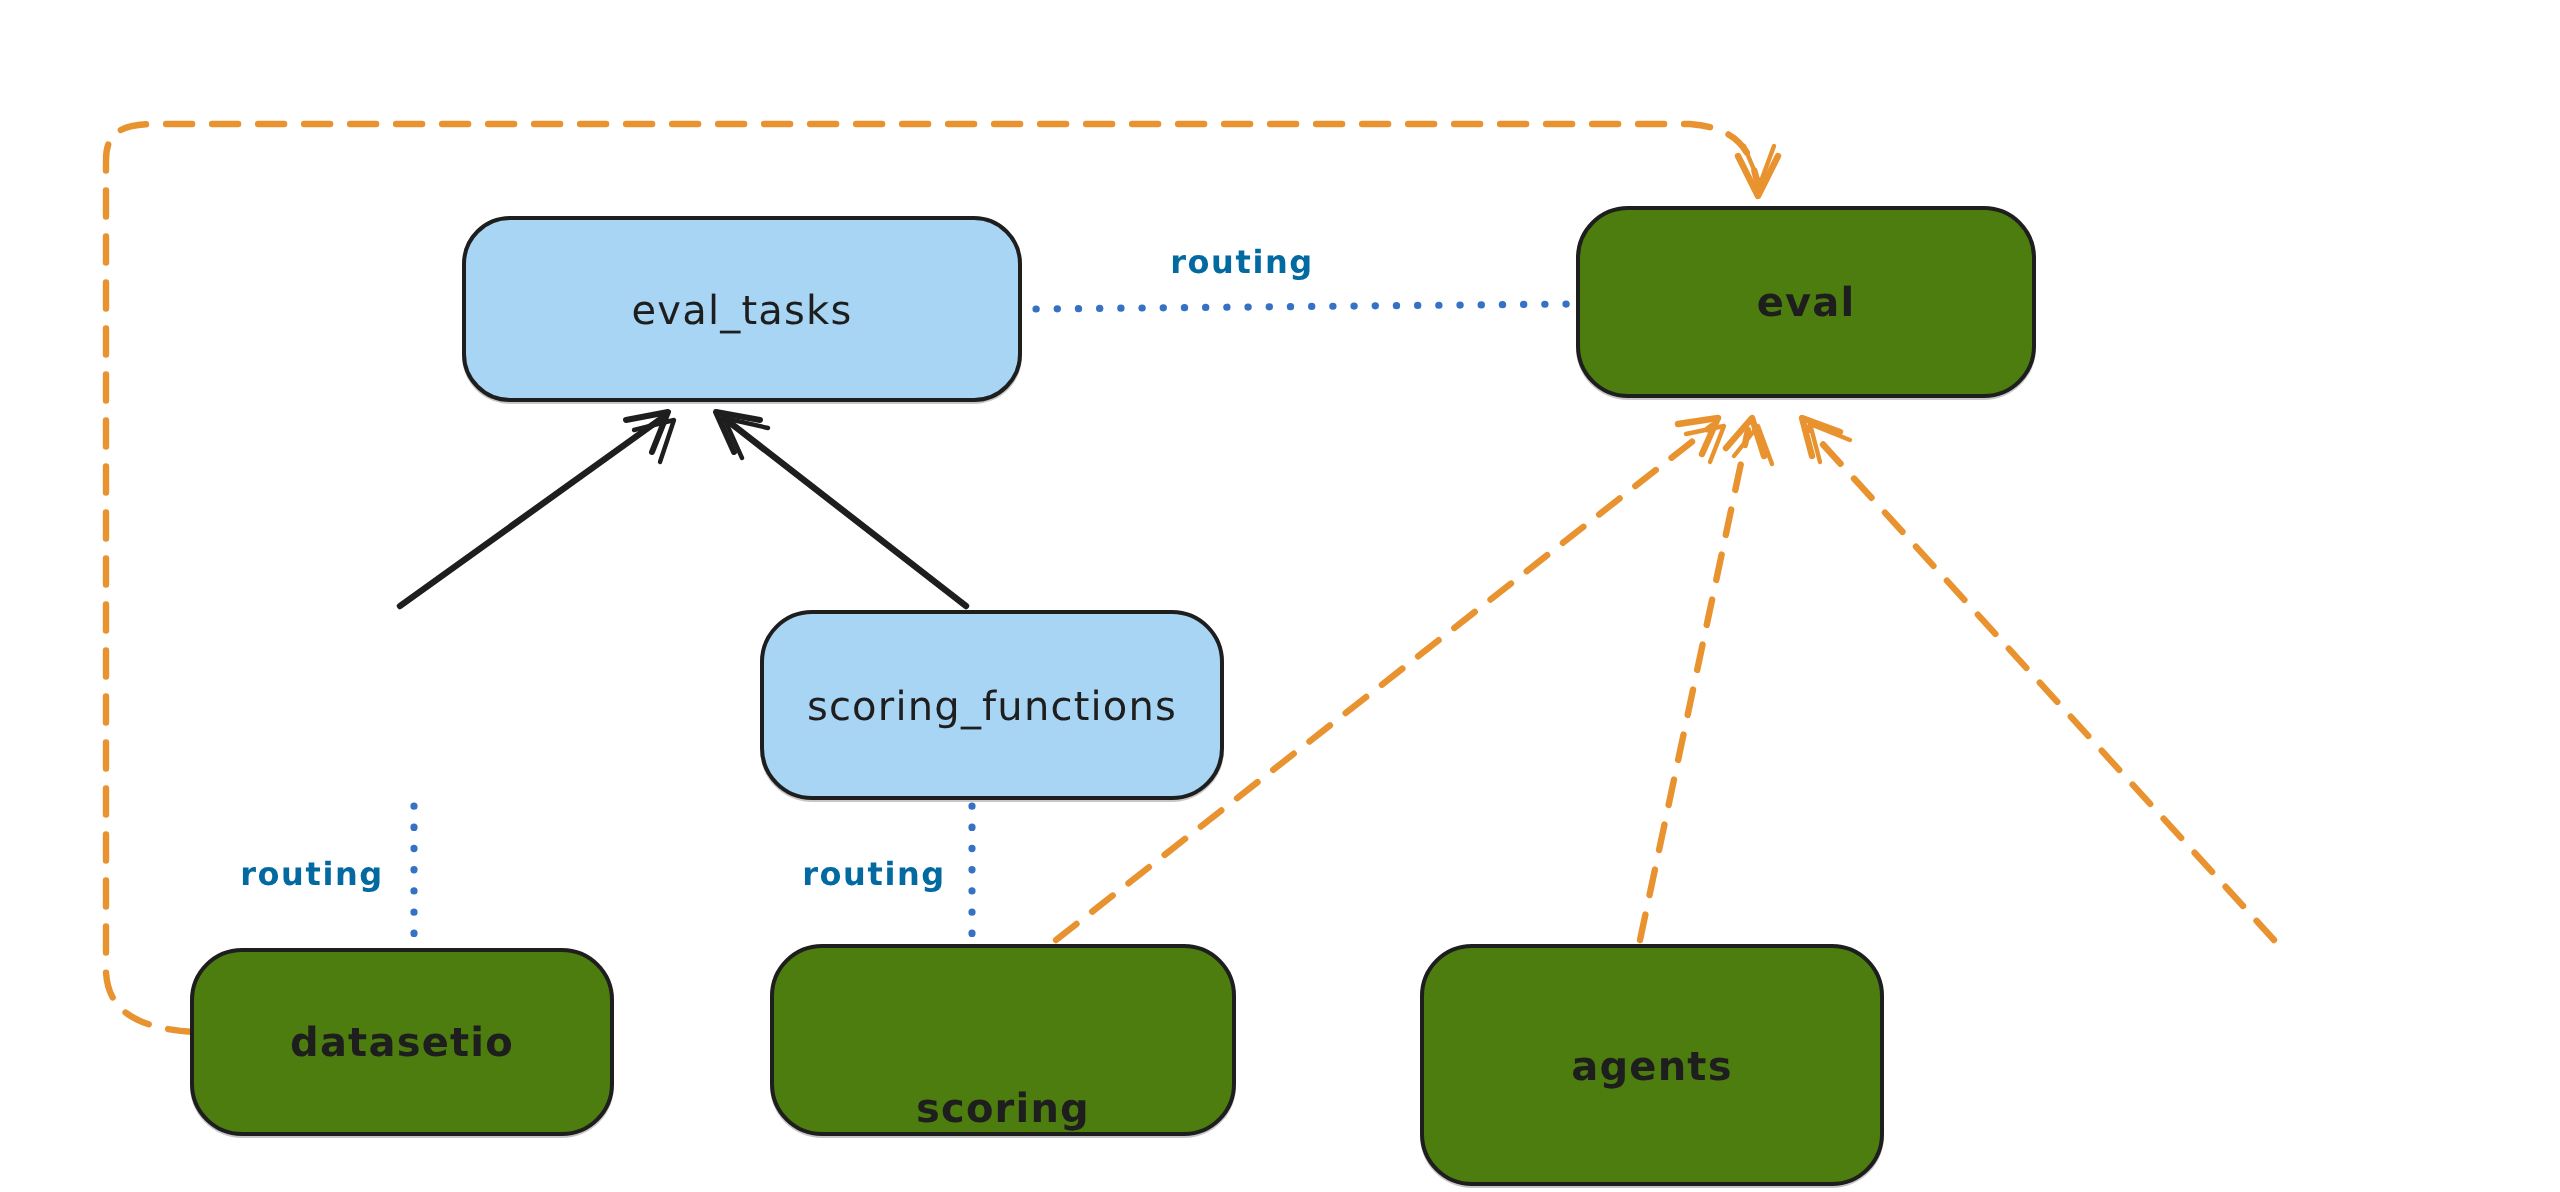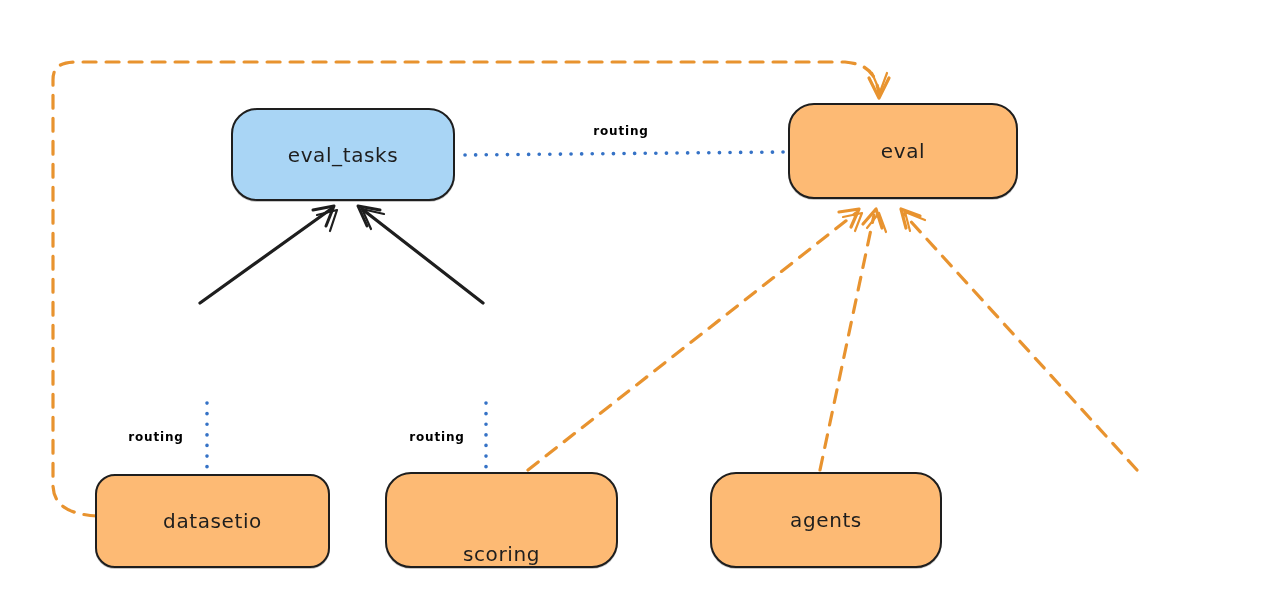--- a/index.html
+++ b/index.html
@@ -29,27 +29,27 @@
     justify-content: center;
     box-sizing: border-box;
     border: 2.8px solid #1e1e1e;
     border-radius: 26px;
     font-size: 20px;
     letter-spacing: 0.6px;
     color: #1e1e1e;
     box-shadow: 0 1px 0 rgba(30,30,30,0.25);
   }
   .node.blue  { background: #a9d5f5; }
-  .node.green { background: #fdba74; }
+  .node.green { background: #4d7c0f; font-weight: bold; }
   .edge-label {
     position: absolute;
     transform: translate(-50%, -50%);
-    color: #000000;
+    color: #0369a1;
     font-weight: bold;
-    font-size: 12px;
+    font-size: 16px;
     letter-spacing: 0.8px;
     white-space: nowrap;
   }
 </style>
 </head>
 <body>
 
 <div class="canvas">
 
   <svg class="edges-layer" viewBox="0 0 1280 596" xmlns="http://www.w3.org/2000/svg" fill="none" stroke-linecap="round" stroke-linejoin="round">
@@ -96,39 +96,42 @@
       <path d="M 886 232 L 879 213 L 867 228" stroke-width="2.2"></path>
     </g>
 
     <g stroke="#e8932f">
       <path d="M 1137 470 L 904 214" stroke-width="3.2" stroke-dasharray="13 10"></path>
       <path d="M 920 216 L 901 209 L 906 228" stroke-width="3.2"></path>
       <path d="M 925 220 L 905 212 L 910 231" stroke-width="2.2"></path>
     </g>
   </svg>
 
-  <div class="node blue" style="left:231px;  top:108px; width:224px; height:93px;">
+  <div class="node blue" style="left:231px;  top:108px; width:280px; height:93px;border-radius:24px;">
     <span>eval_tasks</span>
   </div>
 
   <div class="node green" style="left:788px;  top:103px; width:230px; height:96px;">
     <span>eval</span>
   </div>
 
 
+  <div class="node blue" style="left:380px;  top:305px; width:232px; height:95px;">
+    <span>scoring_functions</span>
+  </div>
 
-  <div class="node green" style="left:95px;   top:474px; width:235px; height:94px;border-radius:20px;">
+  <div class="node green" style="left:95px;   top:474px; width:212px; height:94px;">
     <span>datasetio</span>
   </div>
 
   <div class="node green" style="left:385px;  top:472px; width:233px; height:96px;align-items:flex-end;">
     <span>scoring</span>
   </div>
 
-  <div class="node green" style="left:710px;  top:472px; width:232px; height:96px;">
+  <div class="node green" style="left:710px;  top:472px; width:232px; height:121px;">
     <span>agents</span>
   </div>
 
 
   <div class="edge-label" style="left:621px; top:131px;">routing</div>
 
   <div class="edge-label" style="left:156px; top:437px;">routing</div>
 
   <div class="edge-label" style="left:437px; top:437px;">routing</div>
 

